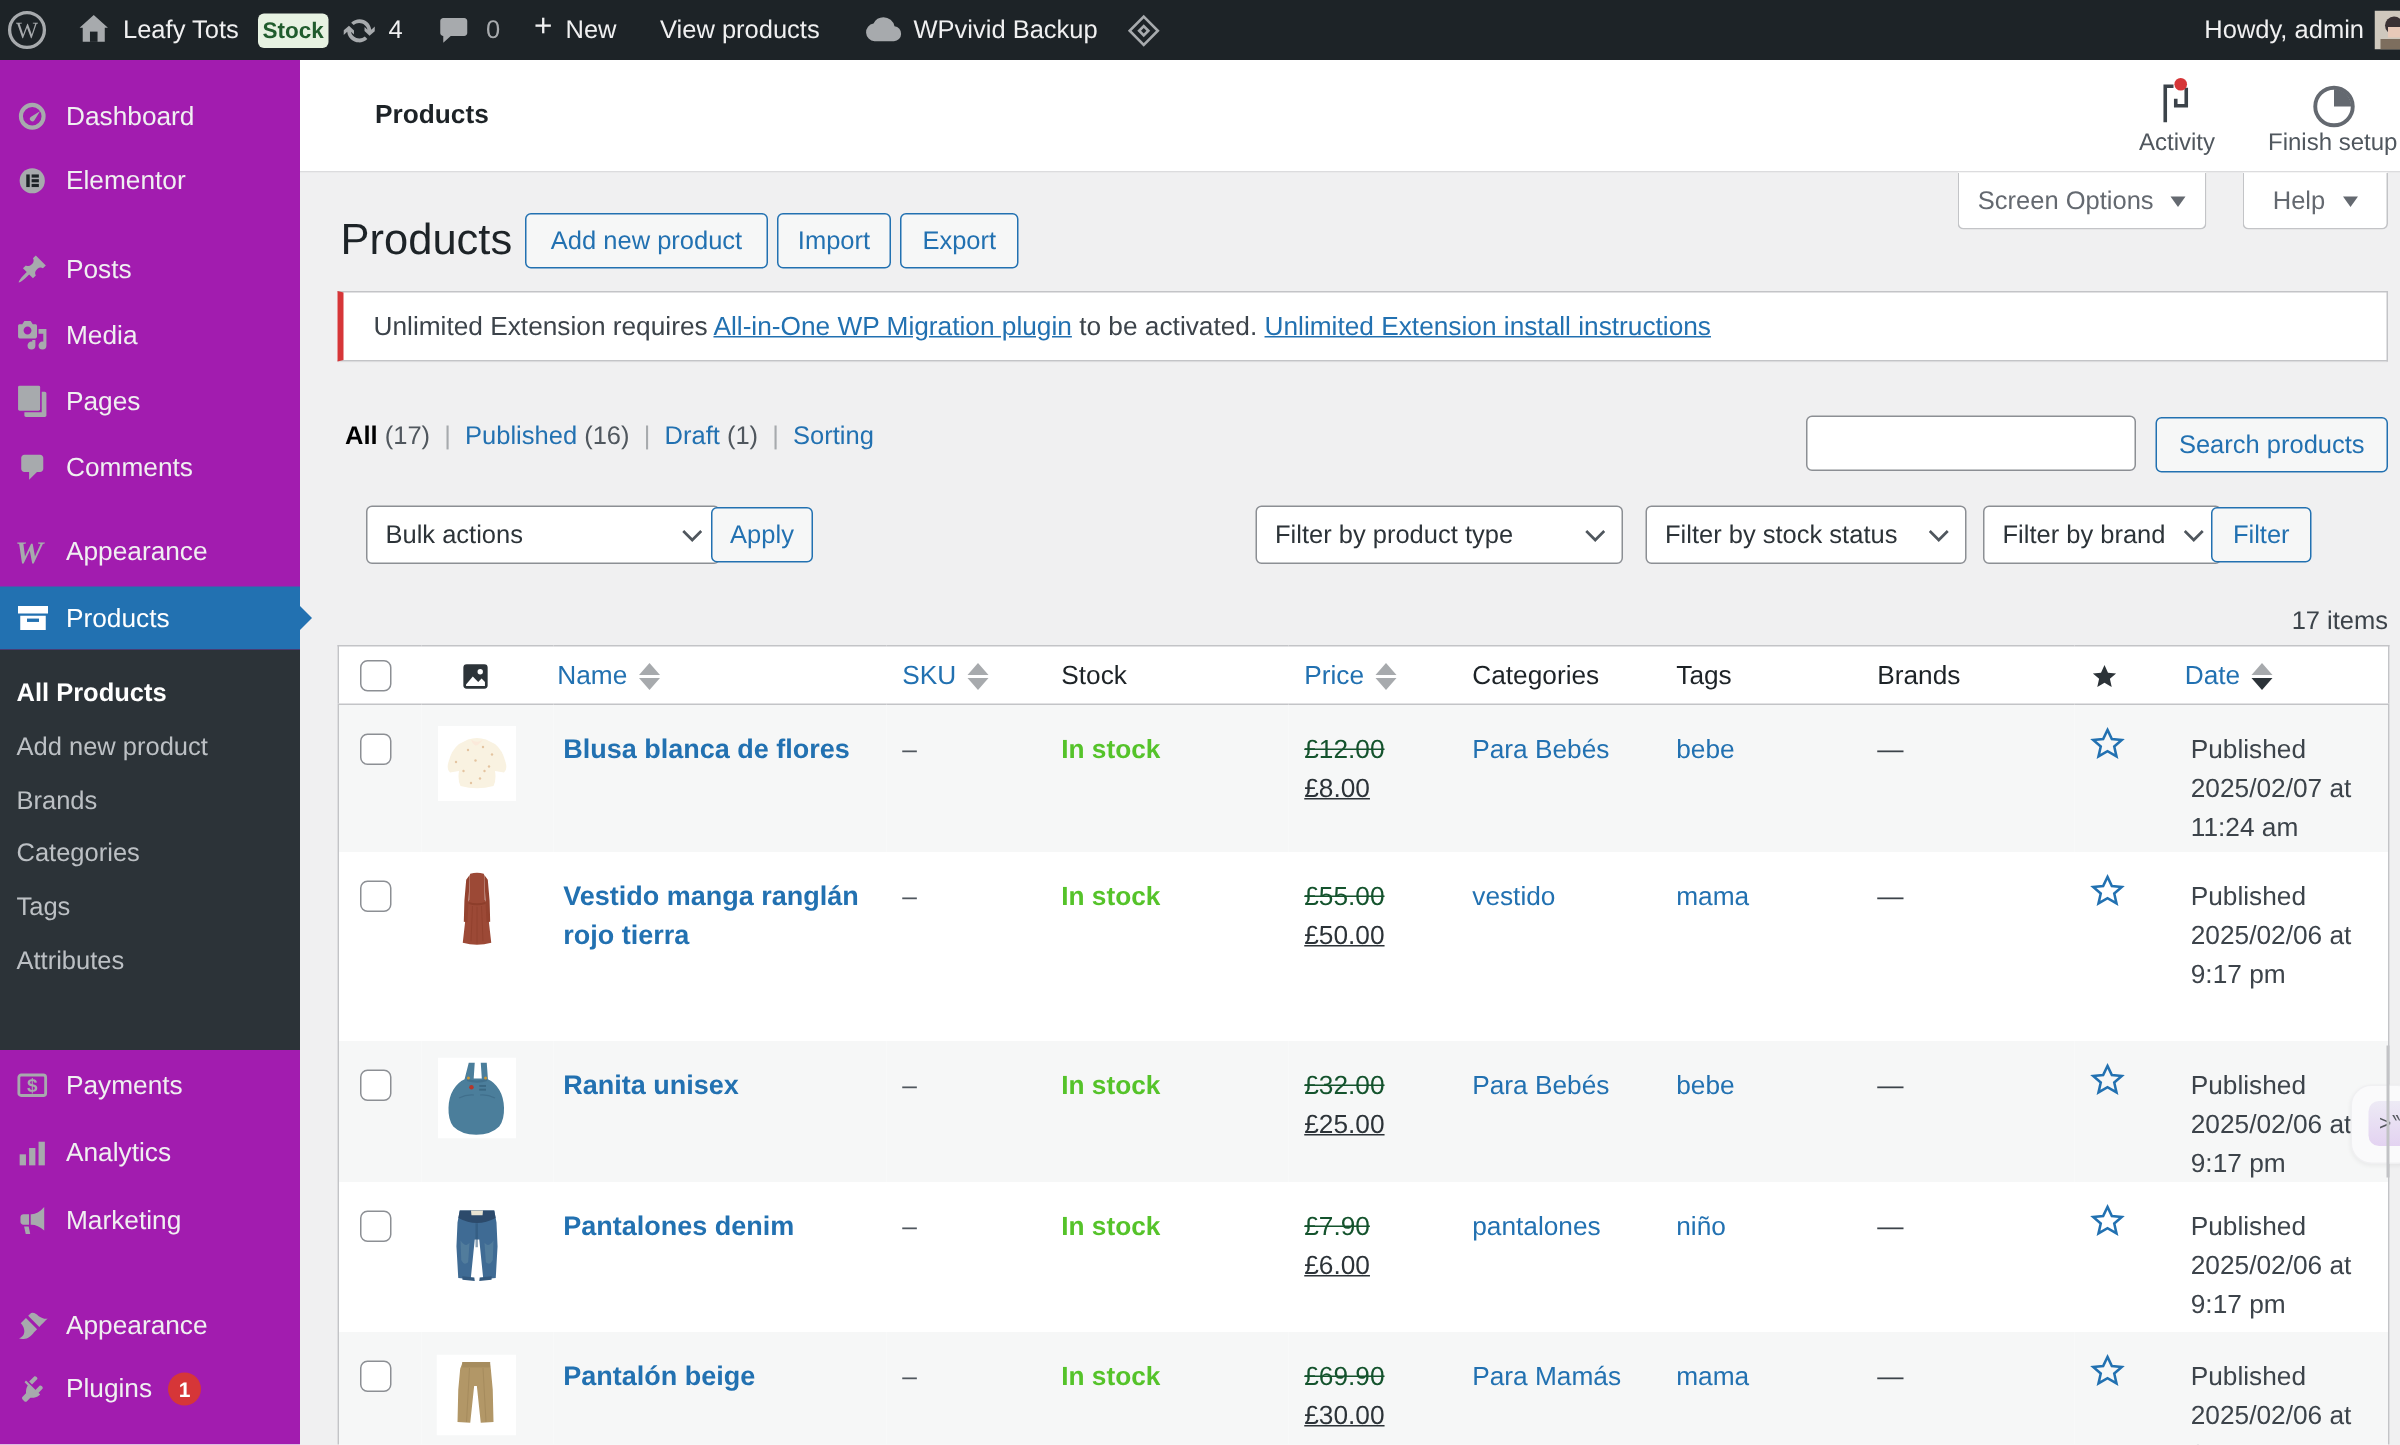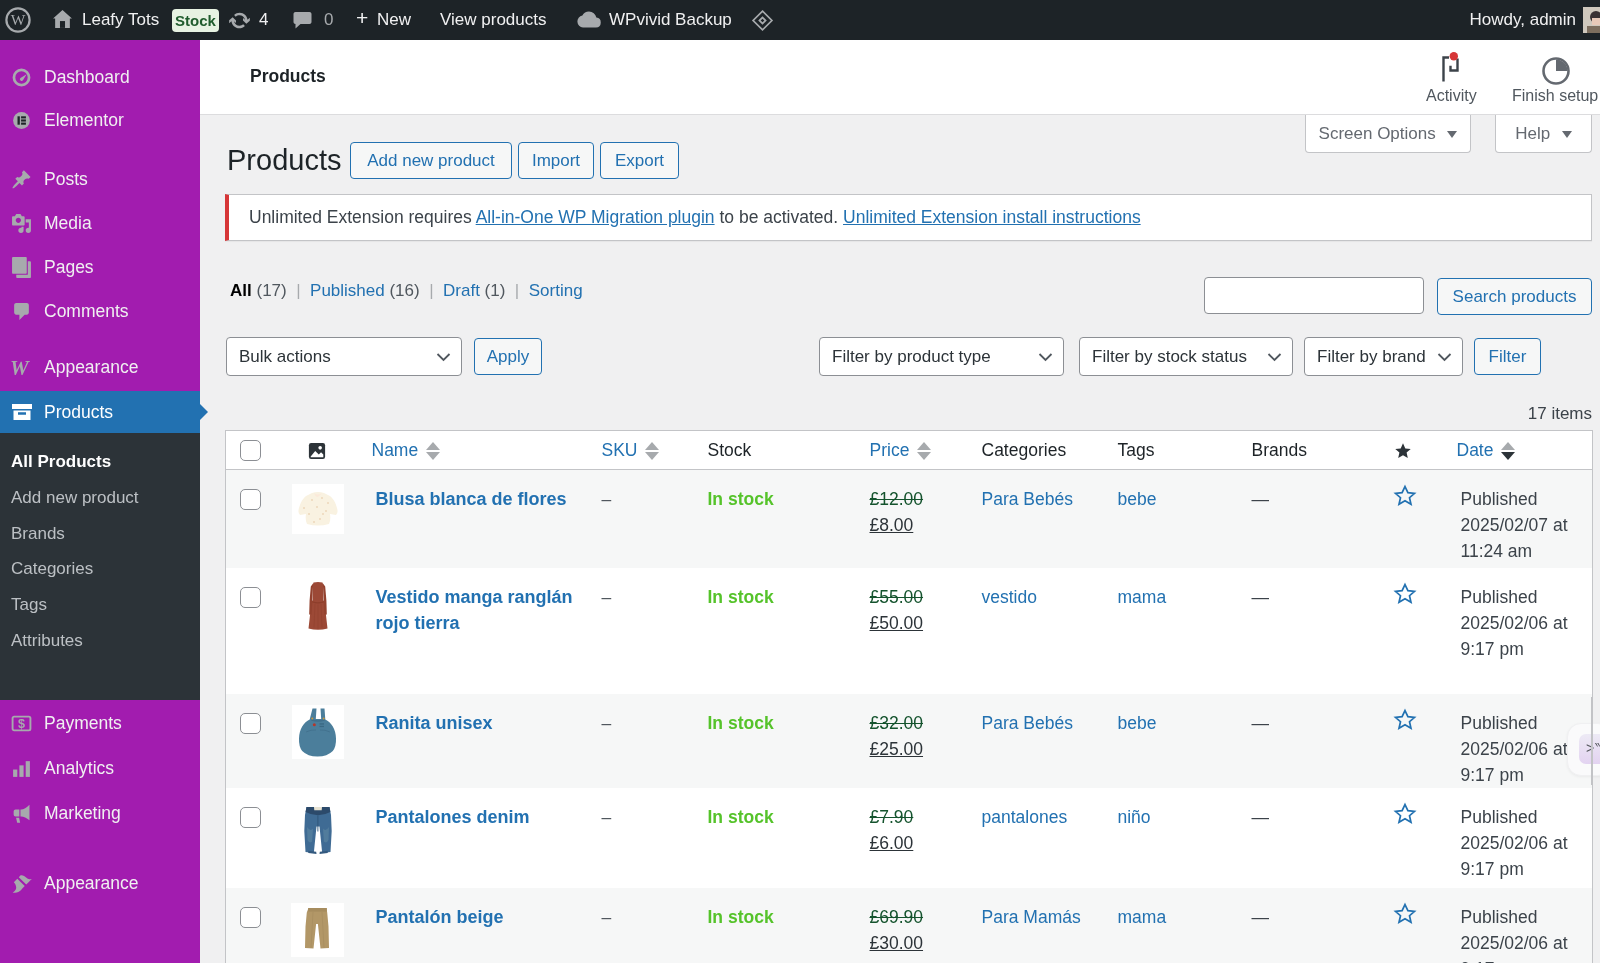--- a/index.html
+++ b/index.html
@@ -35,21 +35,21 @@
 .notice { position:absolute; left:25px; top:154px; width:1367px; height:47px; background:#fff; border:1px solid #c3c4c7; border-left:4px solid #d63638; box-shadow:0 1px 1px rgba(0,0,0,.04); font-size:17.5px; color:#3c434a; line-height:45px; padding-left:20px; }
 .notice a { color:#2271b1; text-decoration:underline; }
 
 .subsub { position:absolute; left:30px; top:241px; font-size:17px; color:#646970; }
 .subsub a { color:#2271b1; }
 .subsub .cnt { color:#50575e; }
 
 .searchbox { position:absolute; left:1004px; top:237px; width:220px; height:37px; border:1px solid #8c8f94; border-radius:4px; background:#fff; }
 .searchbtn { position:absolute; left:1237px; top:238px; width:155px; height:37px; }
 
-.wpselect { position:absolute; top:297px; height:39px; background:#fff; border:1px solid #8c8f94; border-radius:4px; font-size:17px; color:#2c3338; line-height:37px; padding-left:12px; }
+.wpselect { position:absolute; top:297px; height:39px; background:#fff; border:1px solid #8c8f94; border-radius:4px; font-size:17px; color:#2c3338; line-height:37px; padding-left:12px;margin-left:18px; }
 .wpselect .chev { position:absolute; right:10px; top:14px; }
 .items17 { position:absolute; right:8px; top:364px; font-size:17px; color:#3c434a; }
 
 
 #tbl { position:absolute; left:25px; top:390px; width:1367px; background:#fff; border:1px solid #c3c4c7; border-collapse:collapse; table-layout:fixed; font-size:17.5px; }
 #tbl th { font-weight:400; text-align:left; vertical-align:middle; height:39px; border-bottom:1px solid #c3c4c7; color:#1d2327; }
 #tbl td { vertical-align:top; padding-top:16px; color:#3c434a; line-height:26px; }
 #tbl td .cbx { margin-top:3px; }
 #tbl a { color:#2271b1; }
 #tbl tr.alt { background:#f6f7f7; }
@@ -202,20 +202,28 @@
       <svg width="22" height="22" viewBox="0 0 20 20">
         <path fill="#a7aaad" d="M16.8 1.5v14.2c-2.6-2.2-5.3-3.4-7.6-3.4H8.6V5.9h.6c2.3 0 5-1.5 7.6-4.4zM7.6 5.9v6.4H4.2c-1 0-1.8-.8-1.8-1.8V7.7c0-1 .8-1.8 1.8-1.8zM4.6 13.3h2.8l.9 4.6H5.6z"></path>
       </svg>
       <span class="txt">Marketing</span>
     </div>
   <div class="mi" style="top:822px">
       <svg width="21" height="21" viewBox="0 0 20 20">
         <path fill="#a7aaad" d="M14.48 11.06 7.41 3.99l1.5-1.5c.5-.56 2.3-.47 3.51.32 1.21.8 1.43 1.28 2.91 2.1 1.18.64 2.45 1.26 4.45.85-2.19 2.19-3.52 3.53-5.3 5.3zm-1.41 1.41-7.07-7.07-3.3 3.3c2.21 2.21 2.53 4.88 2.12 6.36-.41 1.47-1.5 2.62-3.21 3.43 1.21.4 3.73.5 5.83-.59 2.09-1.09 3.13-2.93 3.57-3.37l2.06-2.06z"></path>
       </svg>
       <span class="txt">Appearance</span>
+    </div>
+  <div class="mi" style="top:864px">
+      <svg width="21" height="21" viewBox="0 0 20 20">
+        <path fill="#a7aaad" d="M13.11 4.36 9.87 7.6 8 5.73l3.24-3.24c.35-.34 1.05-.2 1.56.32.52.51.66 1.21.31 1.55zm-8 1.77.91-1.12 9.01 9.01-1.19.84c-.71.71-2.63 1.16-3.82 1.16H8.8l-2.17 2.17c-.46.46-1.21.46-1.67 0l-1.1-1.1c-.46-.46-.46-1.21 0-1.67L6.03 13.25v-1.21c0-1.19.46-3.12 1.16-3.82z"></path>
+        <path fill="#a7aaad" d="M16.5 10.34 13.26 13.58l-1.87-1.87 3.24-3.24c.35-.34 1.05-.2 1.56.32.52.51.66 1.21.31 1.55z"></path>
+      </svg>
+      <span class="txt">Plugins</span>
+      <span style="position:absolute;left:112px;top:11px;width:22px;height:22px;background:#d63638;border-radius:50%;color:#fff;font-size:14px;line-height:22px;text-align:center;font-weight:bold">1</span>
     </div>
 </div>
 <div id="content">
   <div id="wcheader">
     <span class="crumb">Products</span>
     <svg style="position:absolute;left:1241px;top:11px" width="20" height="32" viewBox="0 0 20 32">
         <path fill="none" stroke="#3c434a" stroke-width="2.4" d="M2.5 30.5V6.5H8M16.5 7.5V19.5H9.5V14.8"></path>
         <circle cx="12.8" cy="5.2" r="4.2" fill="#d63638"></circle>
       </svg>
     <div style="position:absolute;left:1226px;top:47px;font-size:16px;color:#50575e">Activity</div>

